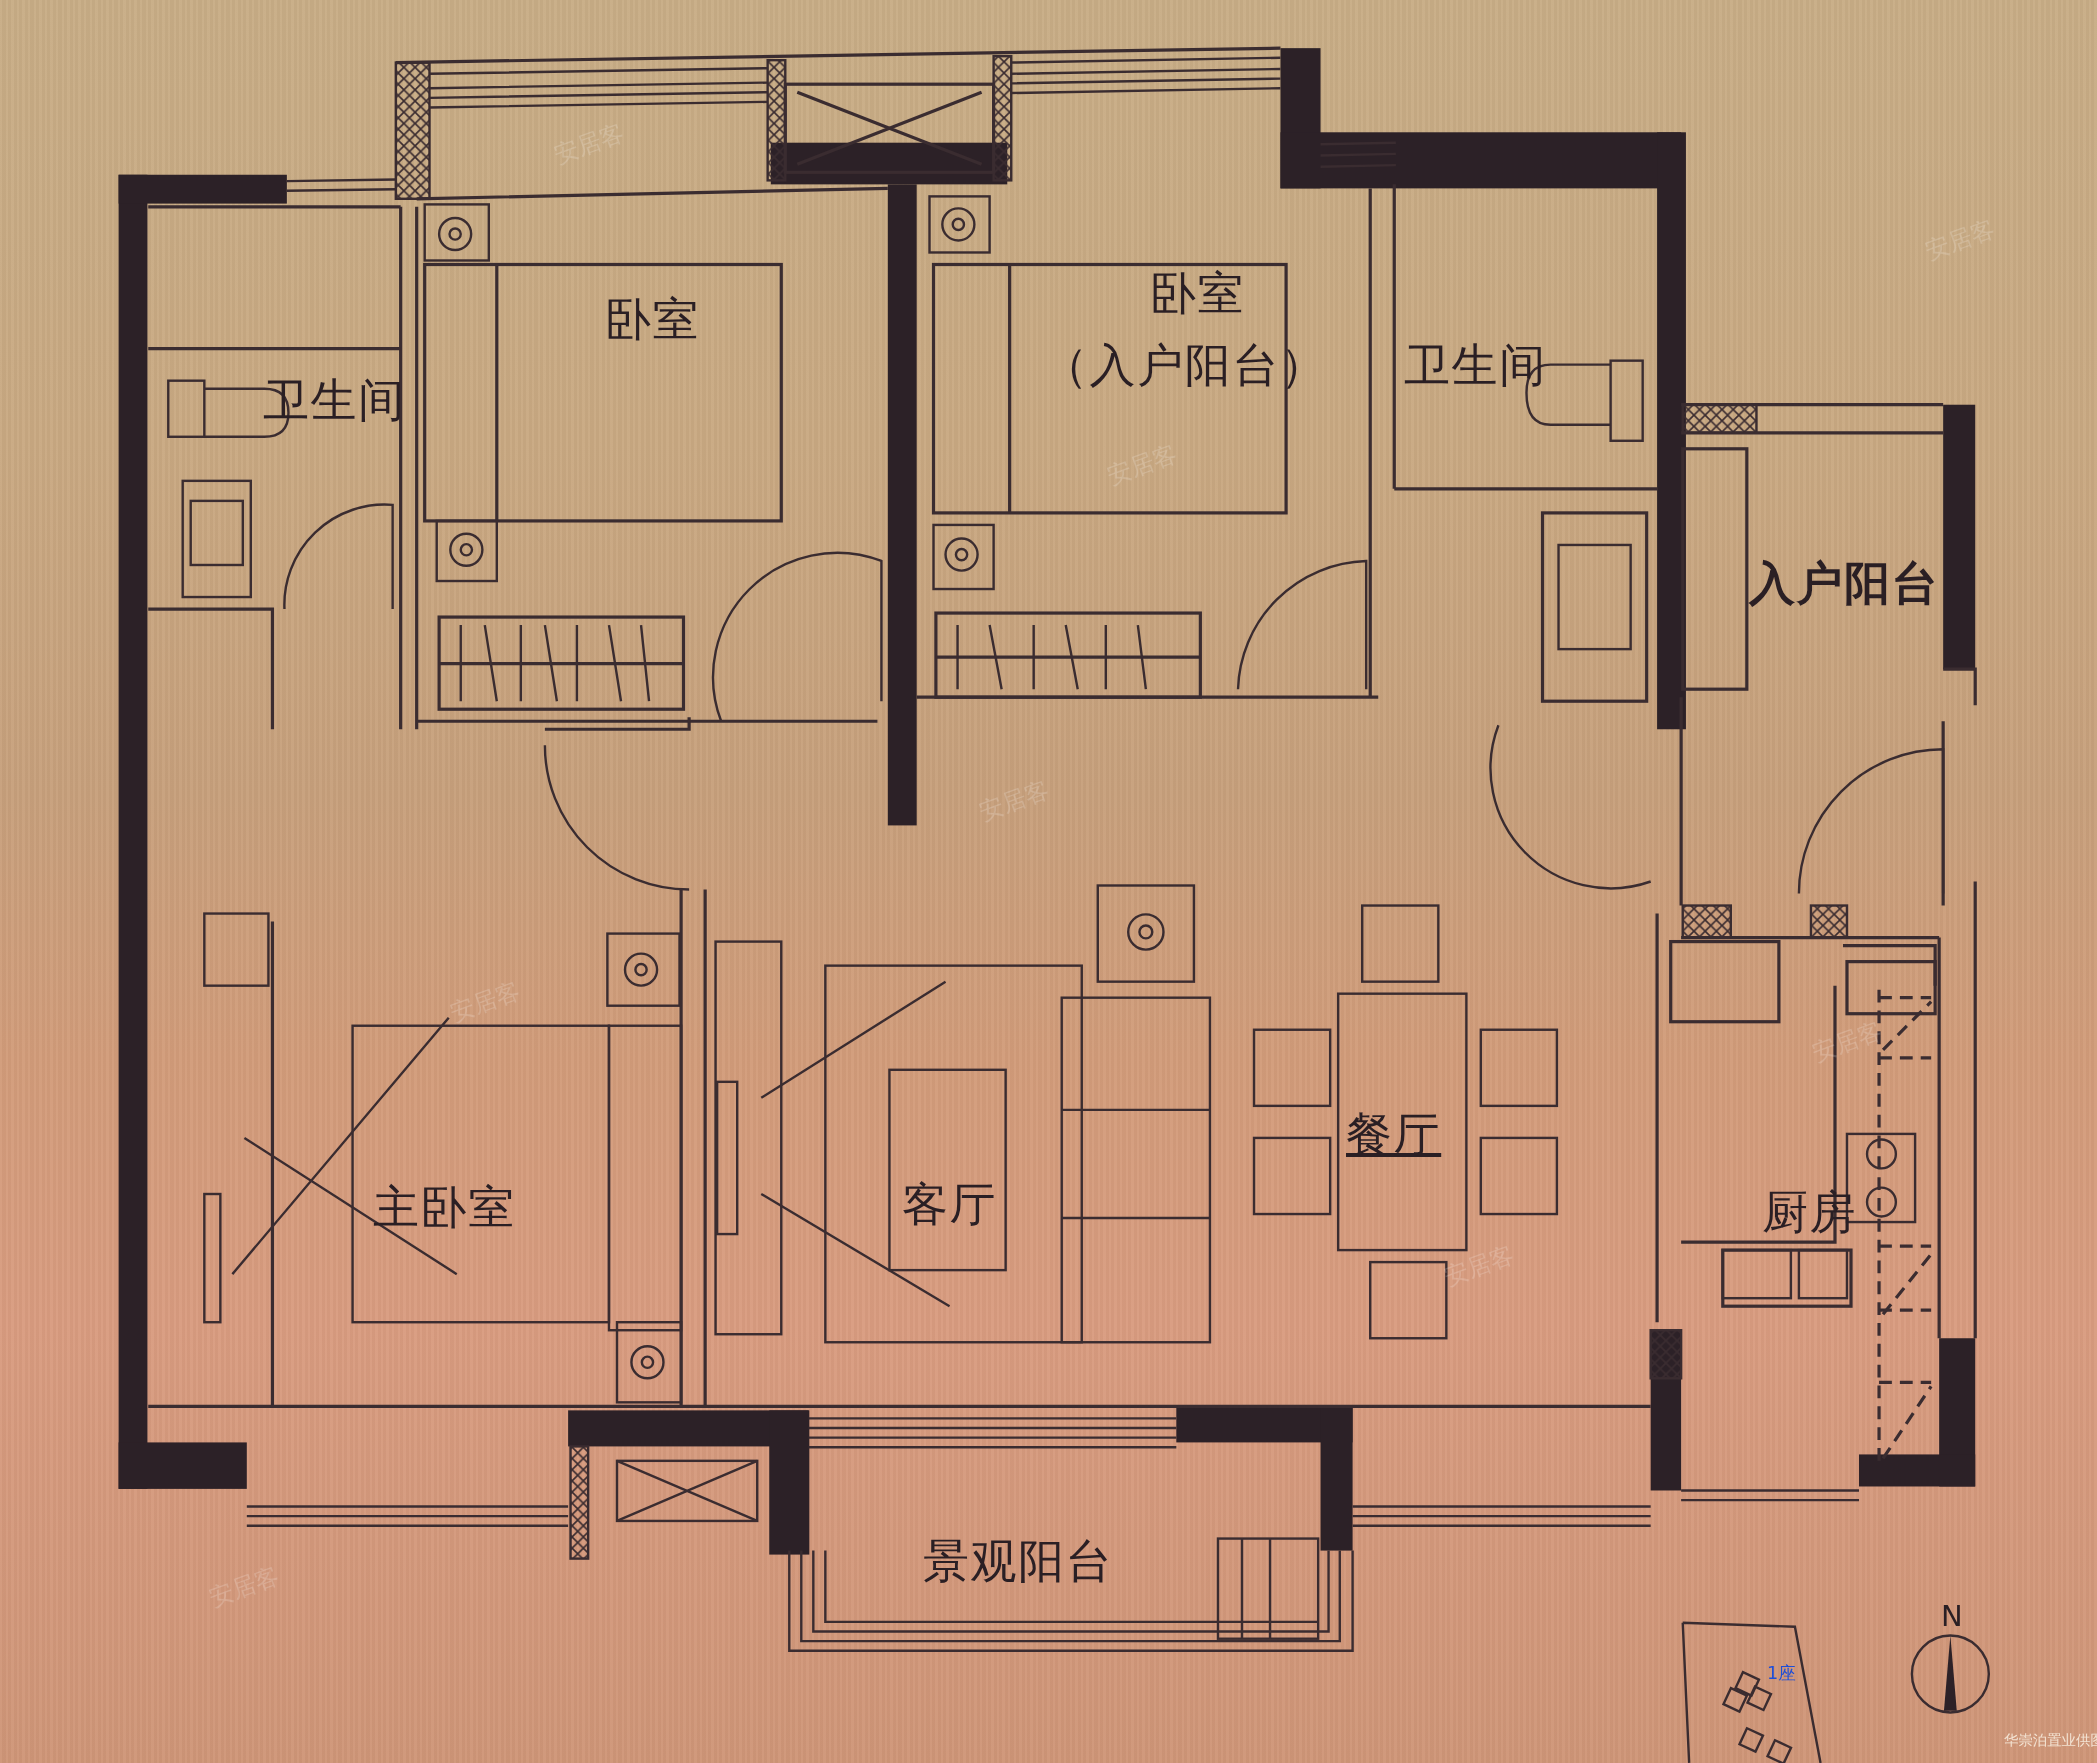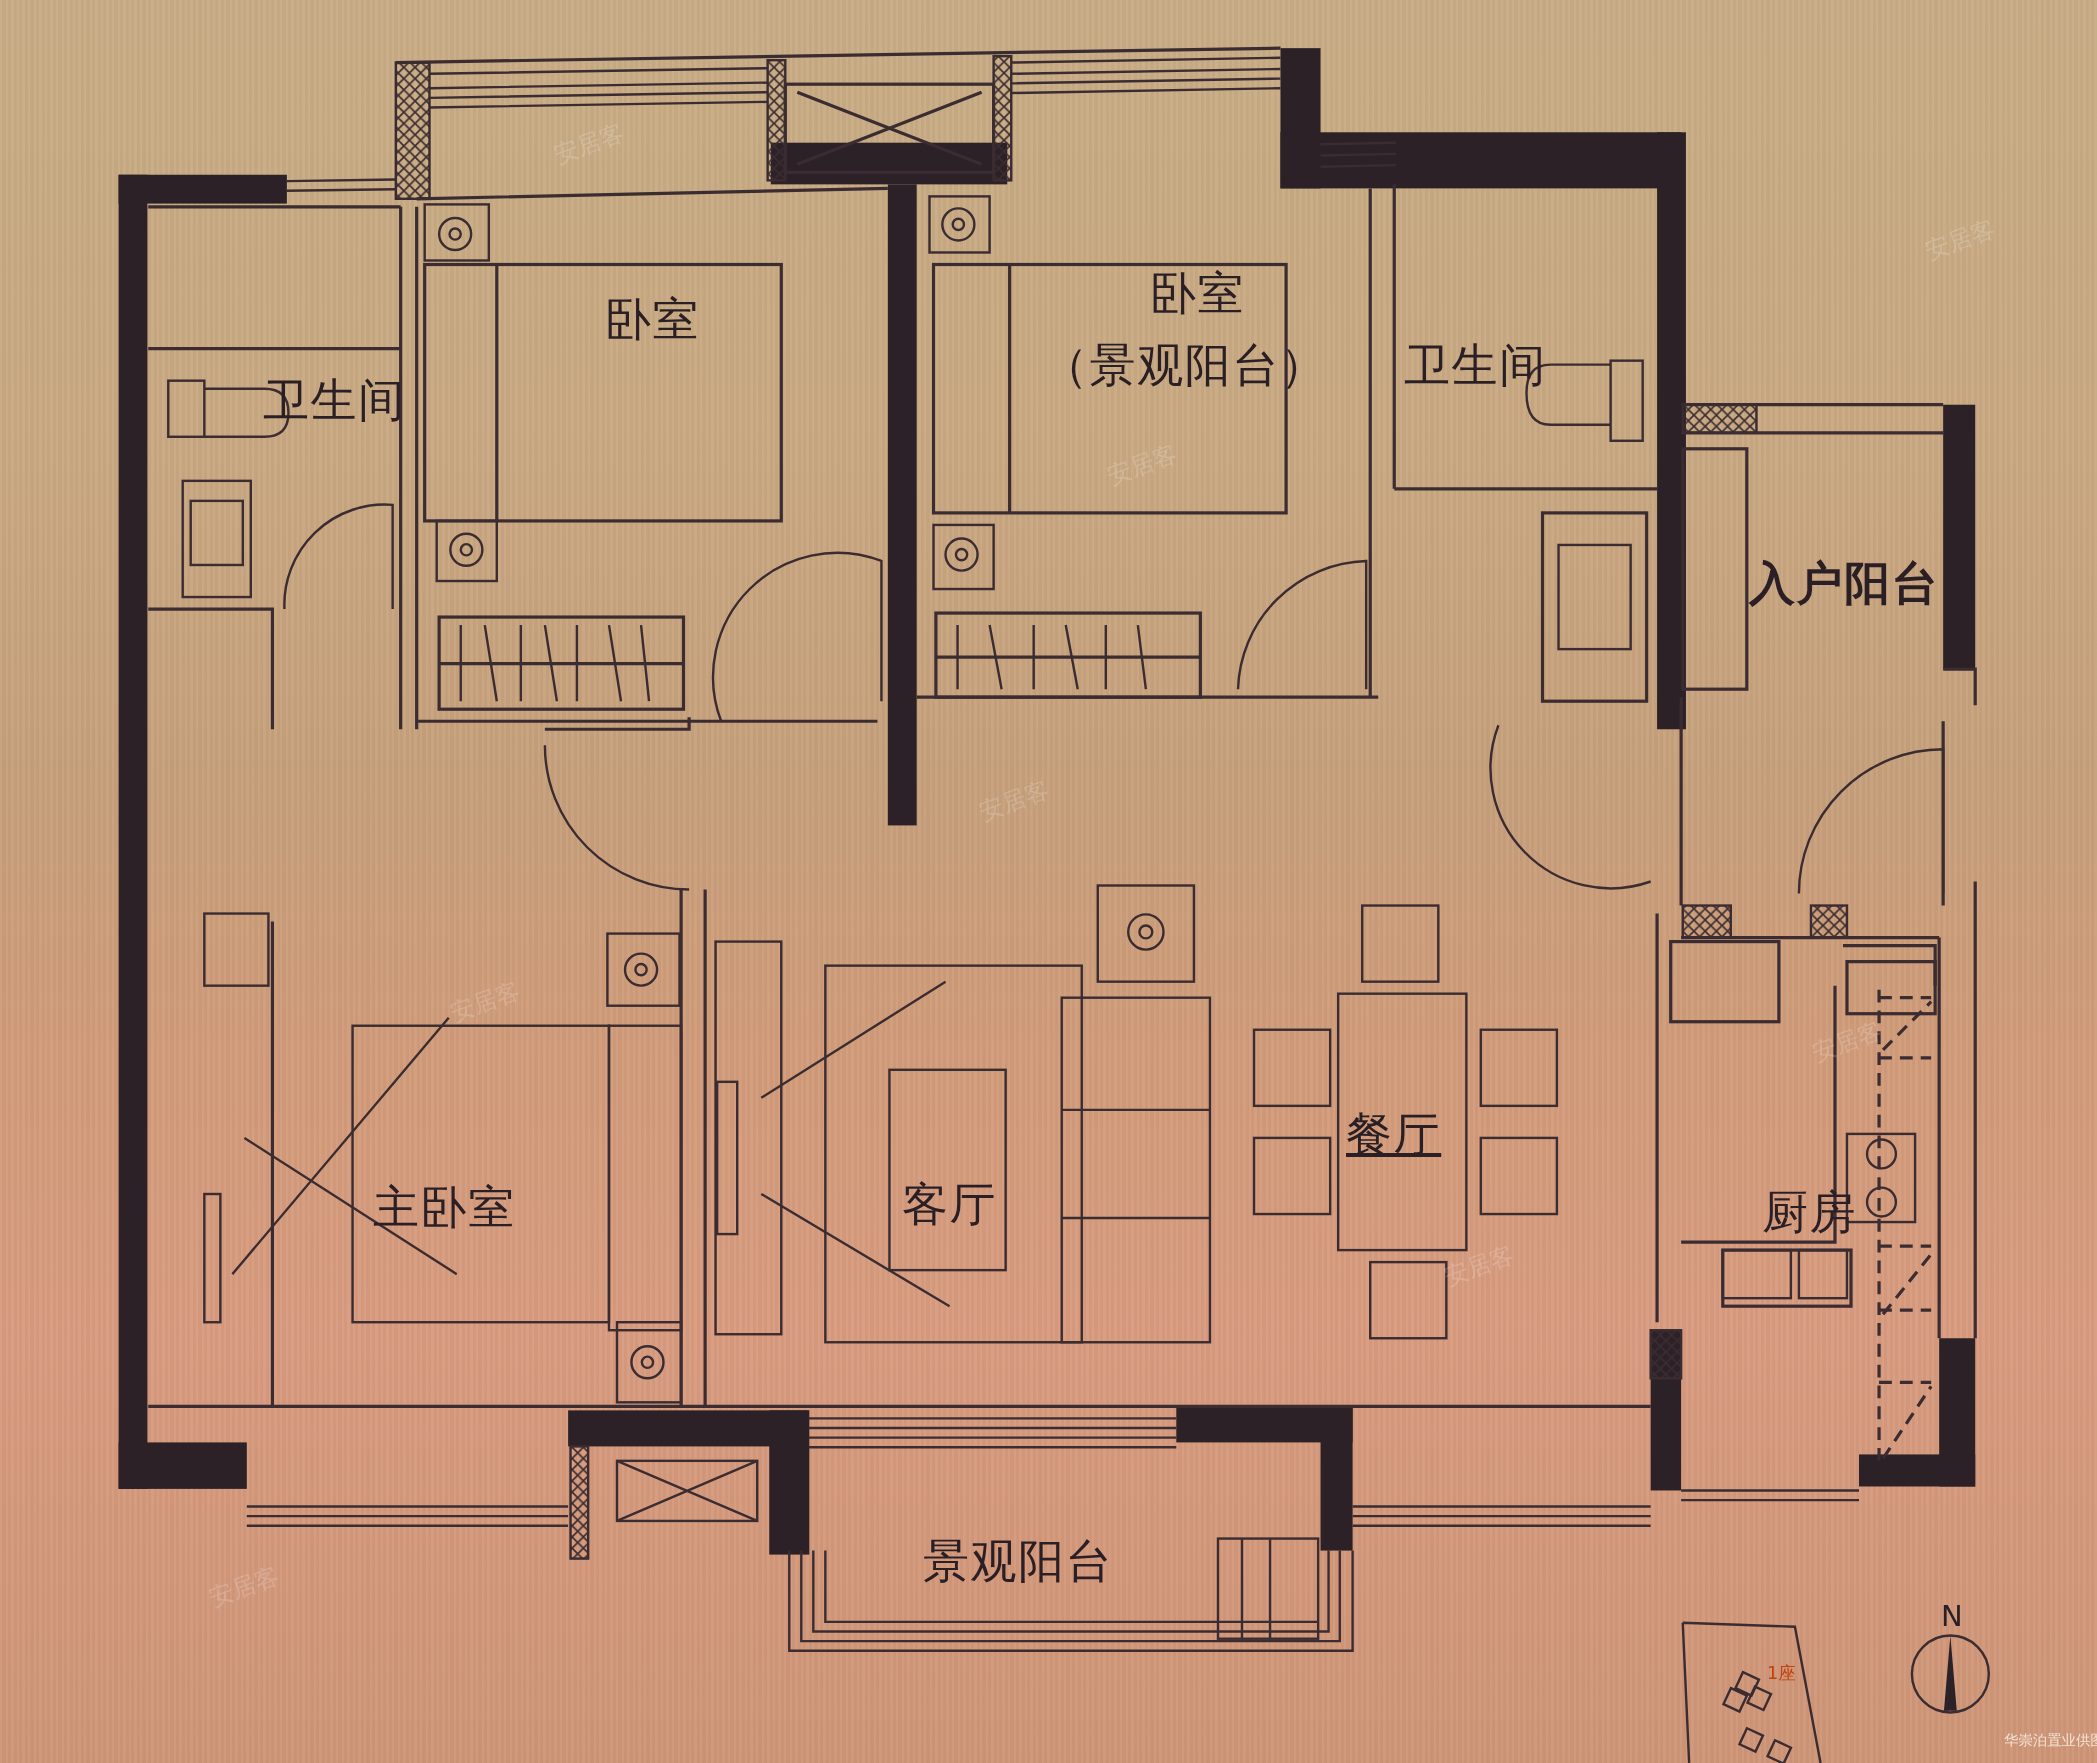--- a/index.html
+++ b/index.html
@@ -10,21 +10,21 @@
     background:repeating-linear-gradient(90deg,rgba(255,255,255,0.03) 0px,rgba(255,255,255,0.03) 2.4px,rgba(0,0,0,0.025) 2.4px,rgba(0,0,0,0.025) 5.6px);}
   svg{position:absolute;left:0;top:0;}
   .wall{fill:#2c2127;}
   .ln{fill:none;stroke:#3a2c30;stroke-width:4;}
   .lnt{fill:none;stroke:#3a2c30;stroke-width:3;}
   .dash{fill:none;stroke:#3a2c30;stroke-width:4;stroke-dasharray:16 10;}
   .label{position:absolute;color:#2a1f24;font-size:46px;letter-spacing:1.6px;white-space:nowrap;}
   .credit{position:absolute;color:#f3e3d3;font-size:21px;white-space:nowrap;}
   .wm{position:absolute;color:rgba(255,255,255,0.18);font-size:24px;transform:rotate(-20deg);white-space:nowrap;}
   .north{position:absolute;color:#2a1f24;font-size:29px;}
-  .tiny{position:absolute;color:#c2410c;font-size:17.6px;}
+  .tiny{position:absolute;color:#1d4ed8;font-size:17.6px;}
 </style>
 </head>
 <body>
 
 <div class="sheen"></div>
 
 <svg width="2097" height="1763" viewBox="0 0 2617 2200">
   <defs>
     <pattern id="hatch" width="14" height="14" patternUnits="userSpaceOnUse">
       <path d="M0 0 L14 14 M14 0 L0 14" stroke="#3a2c30" stroke-width="2"></path>
@@ -229,21 +229,21 @@
   </g>
   <g>
     <circle cx="2434" cy="2089" r="48" class="lnt"></circle>
     <path d="M2434 2041 L2442 2135 L2426 2135 Z" fill="#2c2127"></path>
   </g>
 </svg>
 
 <div class="label" style="left:263px;top:370px;">卫生间</div>
 <div class="label" style="left:605px;top:289px;">卧室</div>
 <div class="label" style="left:1150px;top:263px;">卧室</div>
-<div class="label" style="left:1042px;top:335px;">（景观阳台）</div>
+<div class="label" style="left:1042px;top:335px;">（入户阳台）</div>
 <div class="label" style="left:1404px;top:335px;">卫生间</div>
 <div class="label" style="left:1749px;top:553px;font-weight:bold;">入户阳台</div>
 <div class="label" style="left:373px;top:1177px;">主卧室</div>
 <div class="label" style="left:902px;top:1174px;">客厅</div>
 <div class="label" style="left:1346px;top:1104px;text-decoration:underline;">餐厅</div>
 <div class="label" style="left:1762px;top:1182px;">厨房</div>
 <div class="label" style="left:923px;top:1531px;font-family:Liberation Serif, serif;">景观阳台</div>
 
 <div class="north" style="left:1941px;top:1599px;">N</div>
 <div class="tiny" style="left:1767px;top:1661px;">1座</div>

